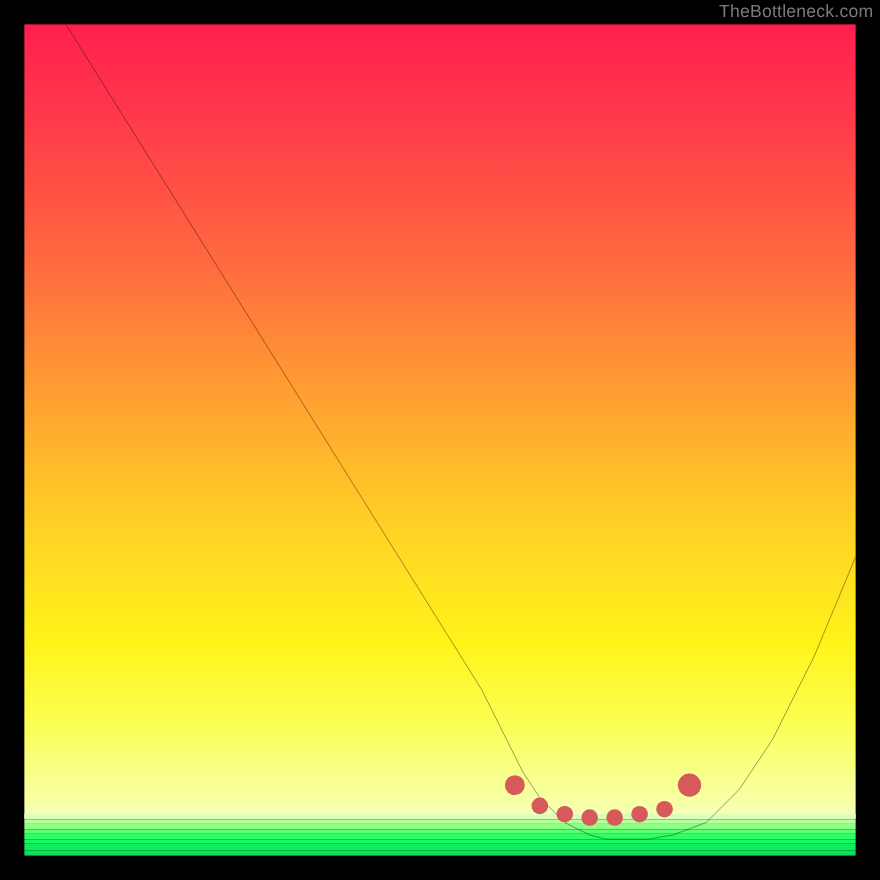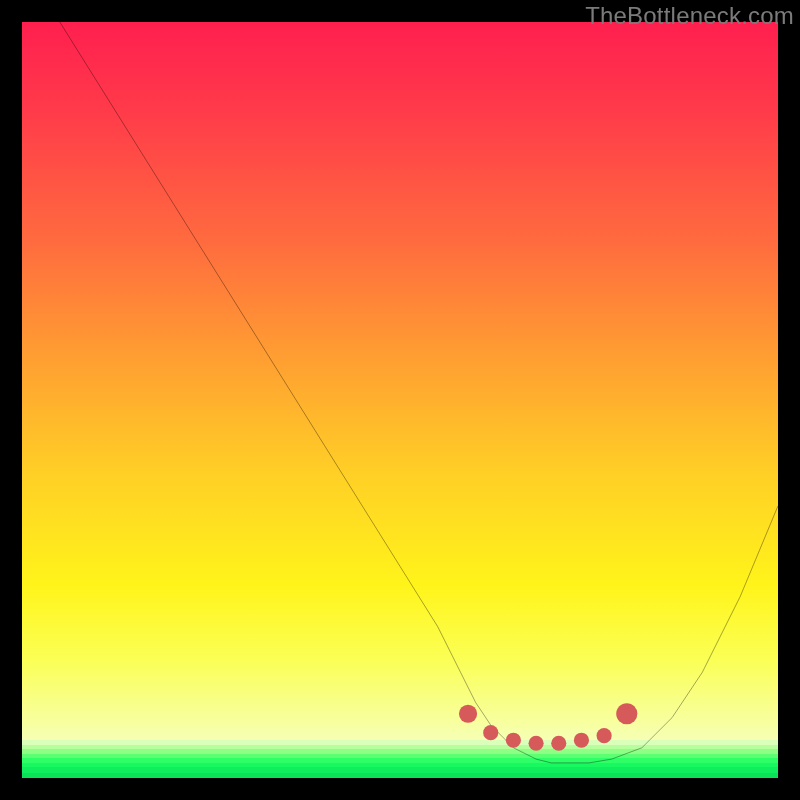--- a/index.html
+++ b/index.html
@@ -56,21 +56,21 @@
   .band {
     position: absolute;
     left: 0;
     width: 100%;
   }
   .watermark {
     position: absolute;
     top: 2px;
     right: 6px;
     color: #7b7b7b;
-    font-size: 24px;
+    font-size: 16px;
     font-weight: 500;
     letter-spacing: 0.2px;
   }
   svg.curve {
     position: absolute;
     left: 0;
     top: 0;
     width: 100%;
     height: 100%;
     pointer-events: none;

